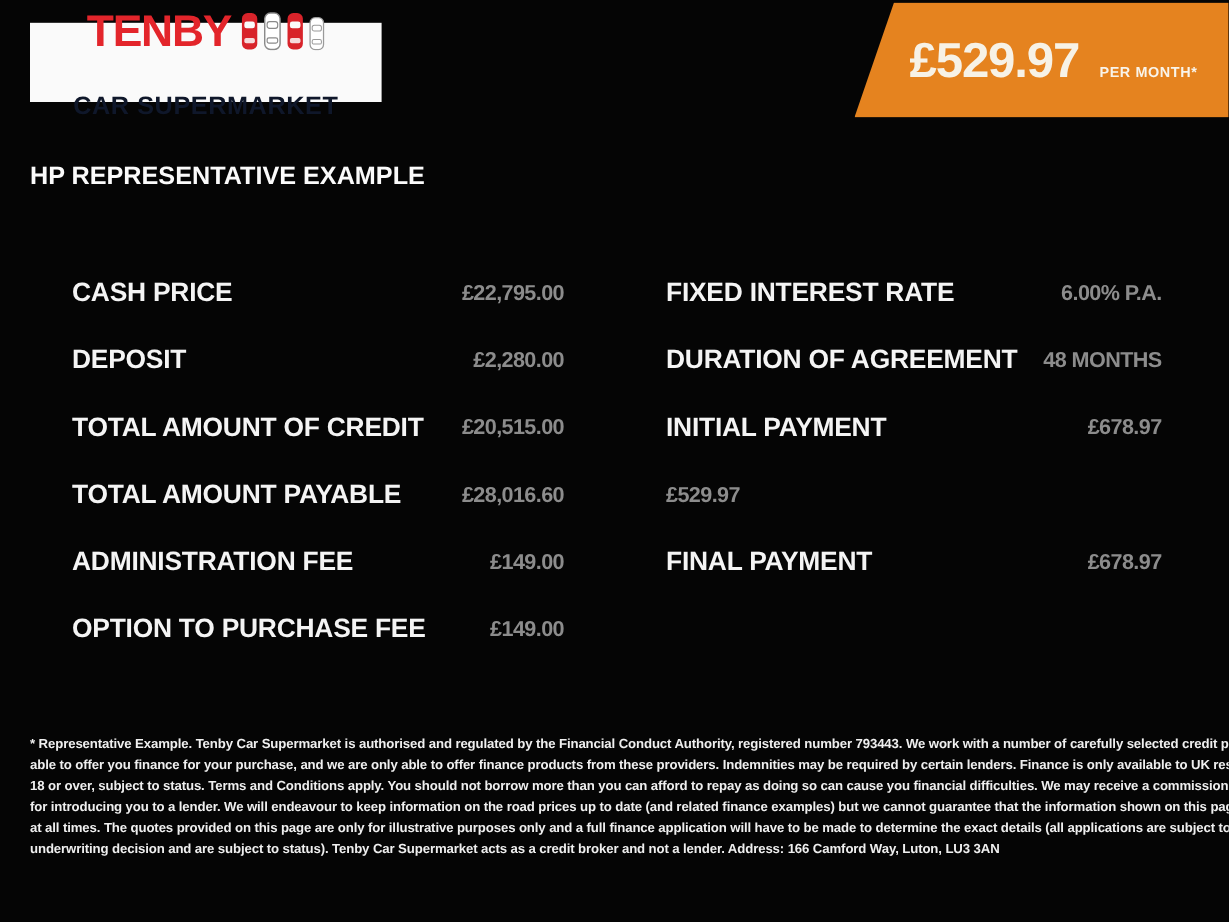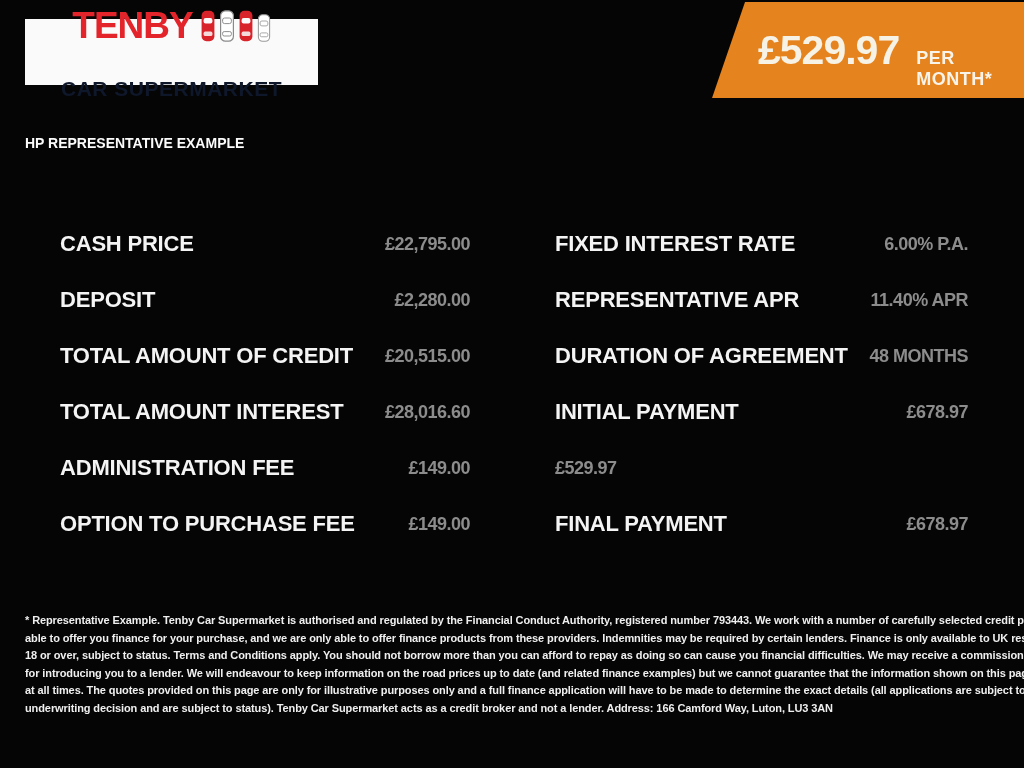--- a/index.html
+++ b/index.html
@@ -53,32 +53,32 @@
   }
   .price-banner .price {
     color: #F7F2E6;
     font-size: 41px;
     font-weight: 700;
     letter-spacing: -1px;
     line-height: 96px;
   }
   .price-banner .period {
     color: #F9F4EA;
-    font-size: 18px;
+    font-size: 12px;
     font-weight: 700;
     letter-spacing: 0.5px;
     margin-left: 17px;
   }
 
   
   .heading {
     position: absolute;
     left: 25px; top: 135px;
     color: #FBFBFB;
-    font-size: 14px;
+    font-size: 21px;
     font-weight: 700;
     letter-spacing: 0px;
   }
 
   
   .finance-col { position: absolute; top: 216px; }
   .finance-col.left  { left: 60px;  width: 410px; }
   .finance-col.right { left: 555px; width: 413px; }
   .finance-row {
     height: 56px;
@@ -167,41 +167,37 @@
     </div>
     <div class="finance-row">
       <span class="finance-label">DEPOSIT</span>
       <span class="finance-value">£2,280.00</span>
     </div>
     <div class="finance-row">
       <span class="finance-label">TOTAL AMOUNT OF CREDIT</span>
       <span class="finance-value">£20,515.00</span>
     </div>
     <div class="finance-row">
-      <span class="finance-label">TOTAL AMOUNT INTEREST</span>
+      <span class="finance-label">TOTAL AMOUNT PAYABLE</span>
       <span class="finance-value">£28,016.60</span>
     </div>
     <div class="finance-row">
       <span class="finance-label">ADMINISTRATION FEE</span>
       <span class="finance-value">£149.00</span>
     </div>
     <div class="finance-row">
       <span class="finance-label">OPTION TO PURCHASE FEE</span>
       <span class="finance-value">£149.00</span>
     </div>
   </div>
 
   <div class="finance-col right">
     <div class="finance-row">
       <span class="finance-label">FIXED INTEREST RATE</span>
       <span class="finance-value">6.00% P.A.</span>
-    </div>
-    <div class="finance-row">
-      <span class="finance-label">REPRESENTATIVE APR</span>
-      <span class="finance-value">11.40% APR</span>
     </div>
     <div class="finance-row">
       <span class="finance-label">DURATION OF AGREEMENT</span>
       <span class="finance-value">48 MONTHS</span>
     </div>
     <div class="finance-row">
       <span class="finance-label">INITIAL PAYMENT</span>
       <span class="finance-value">£678.97</span>
     </div>
     <div class="finance-row">

